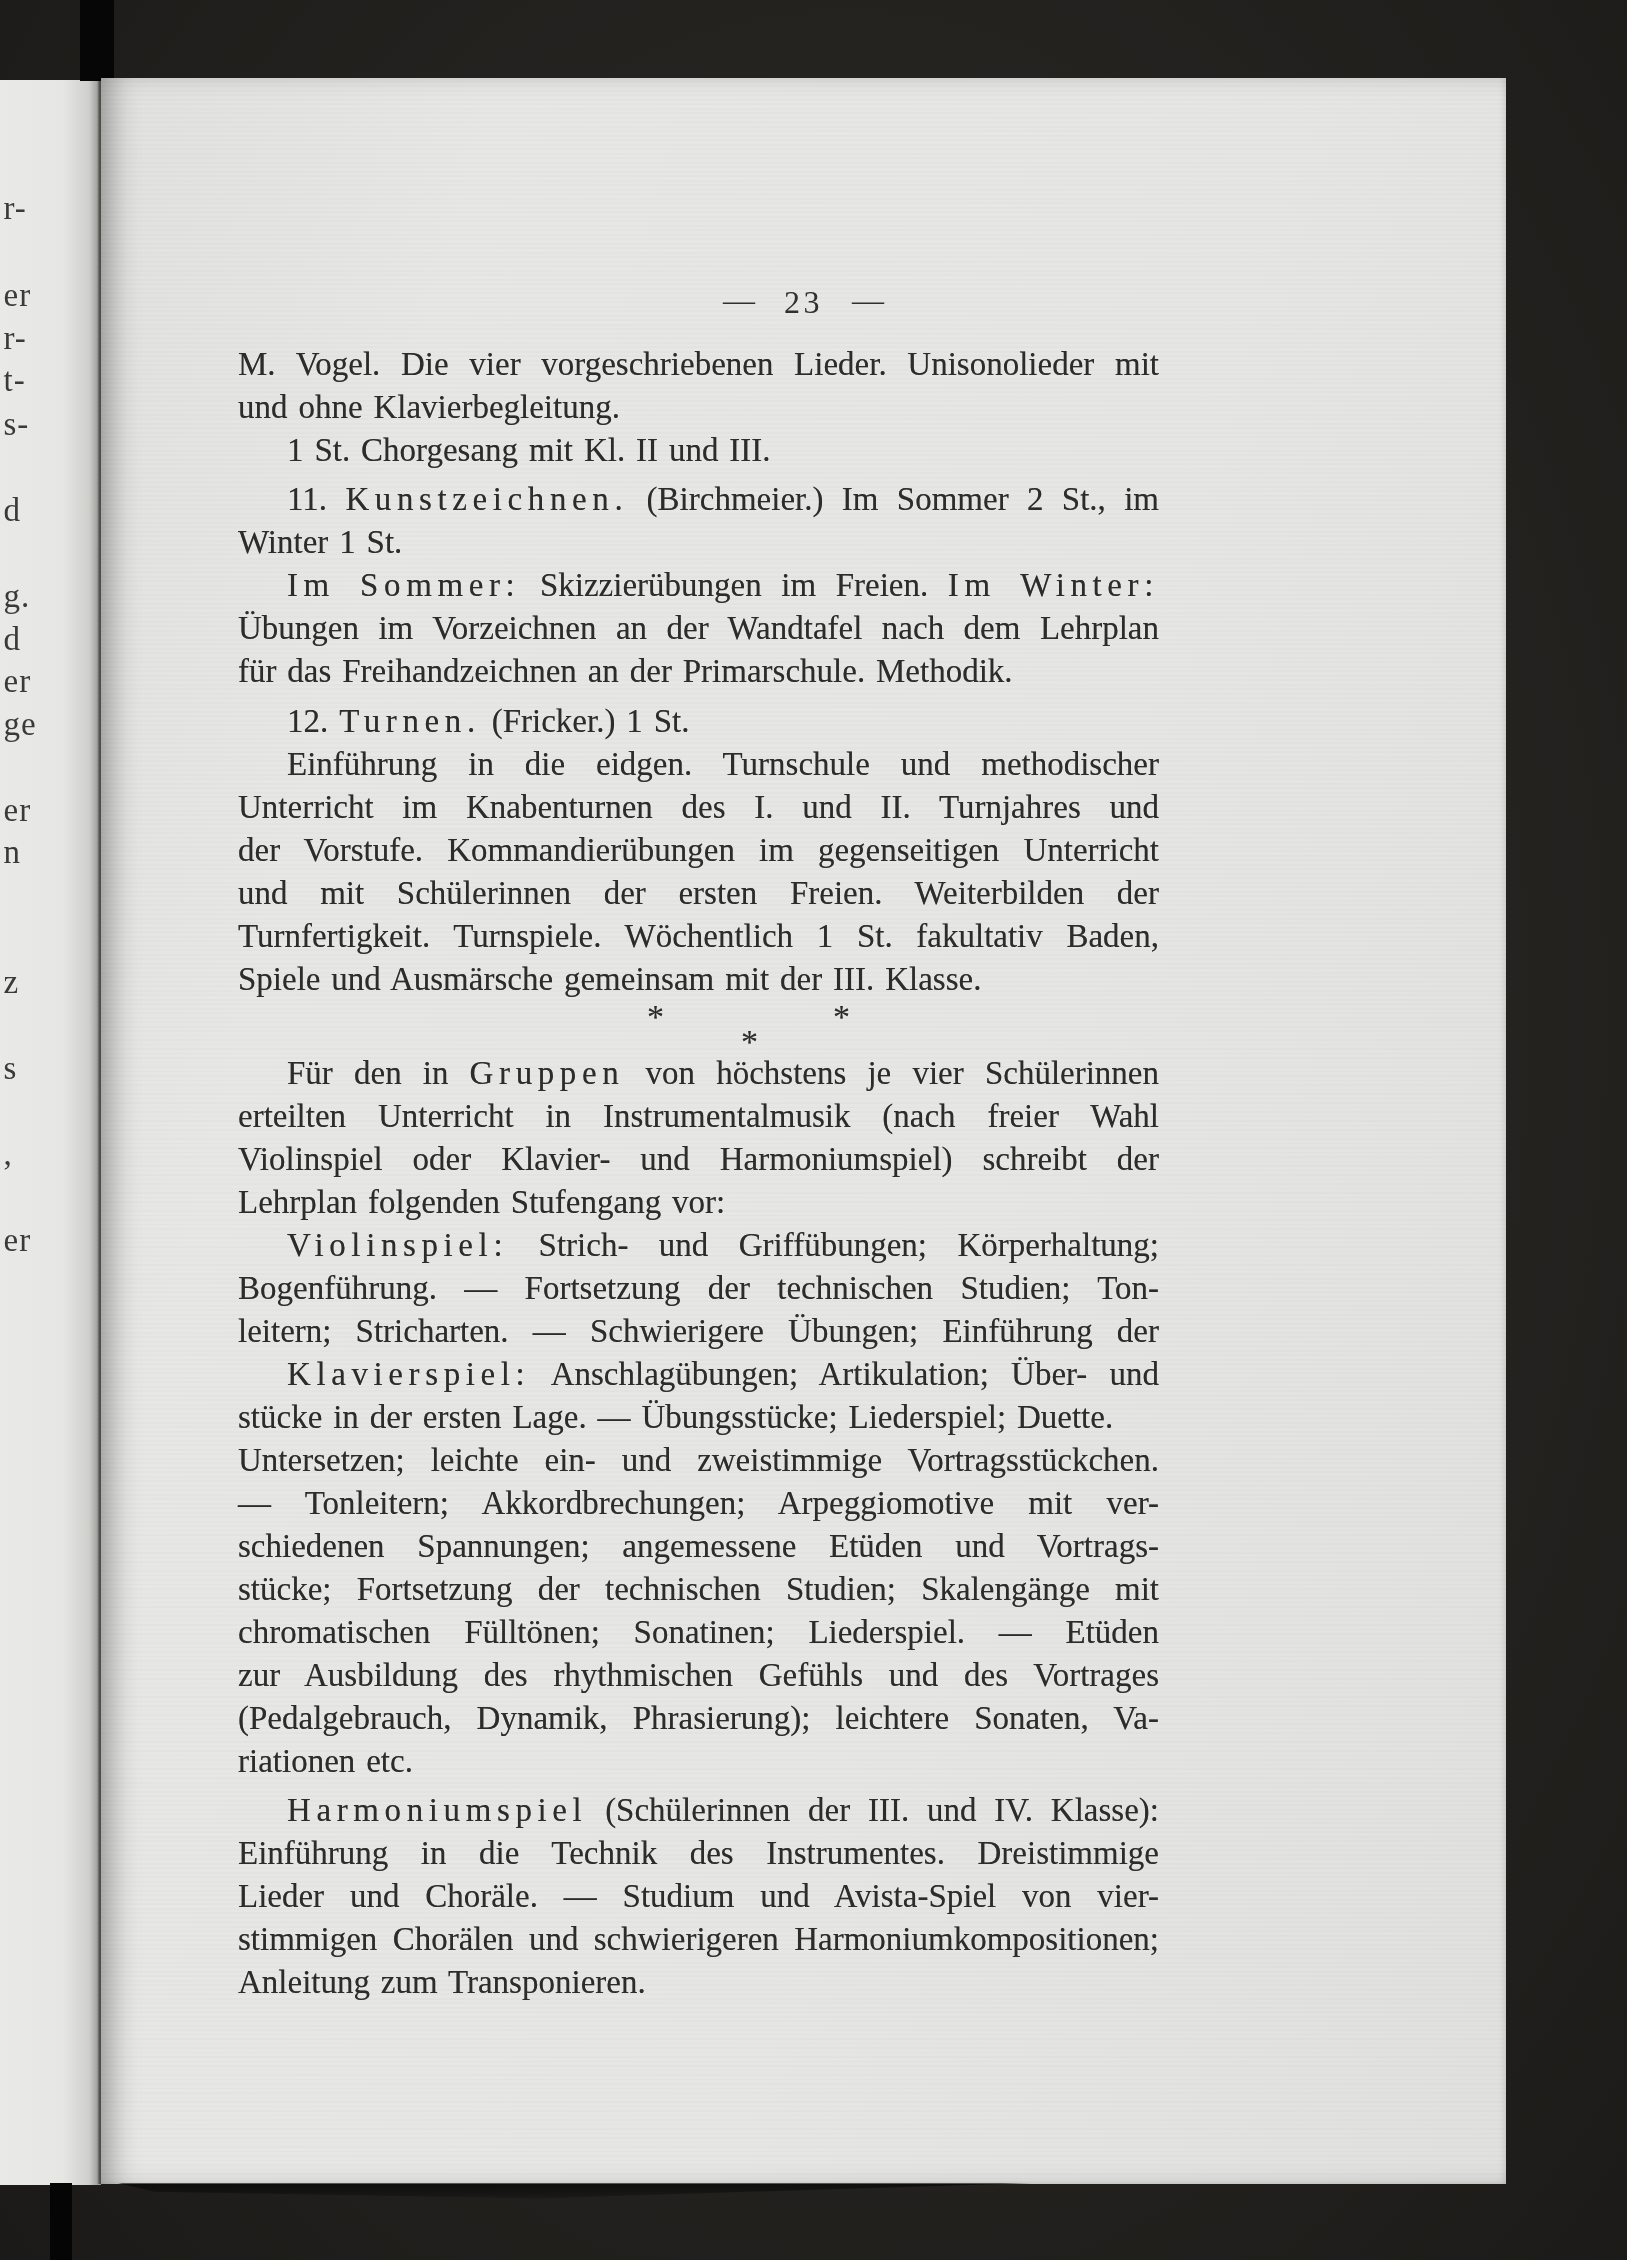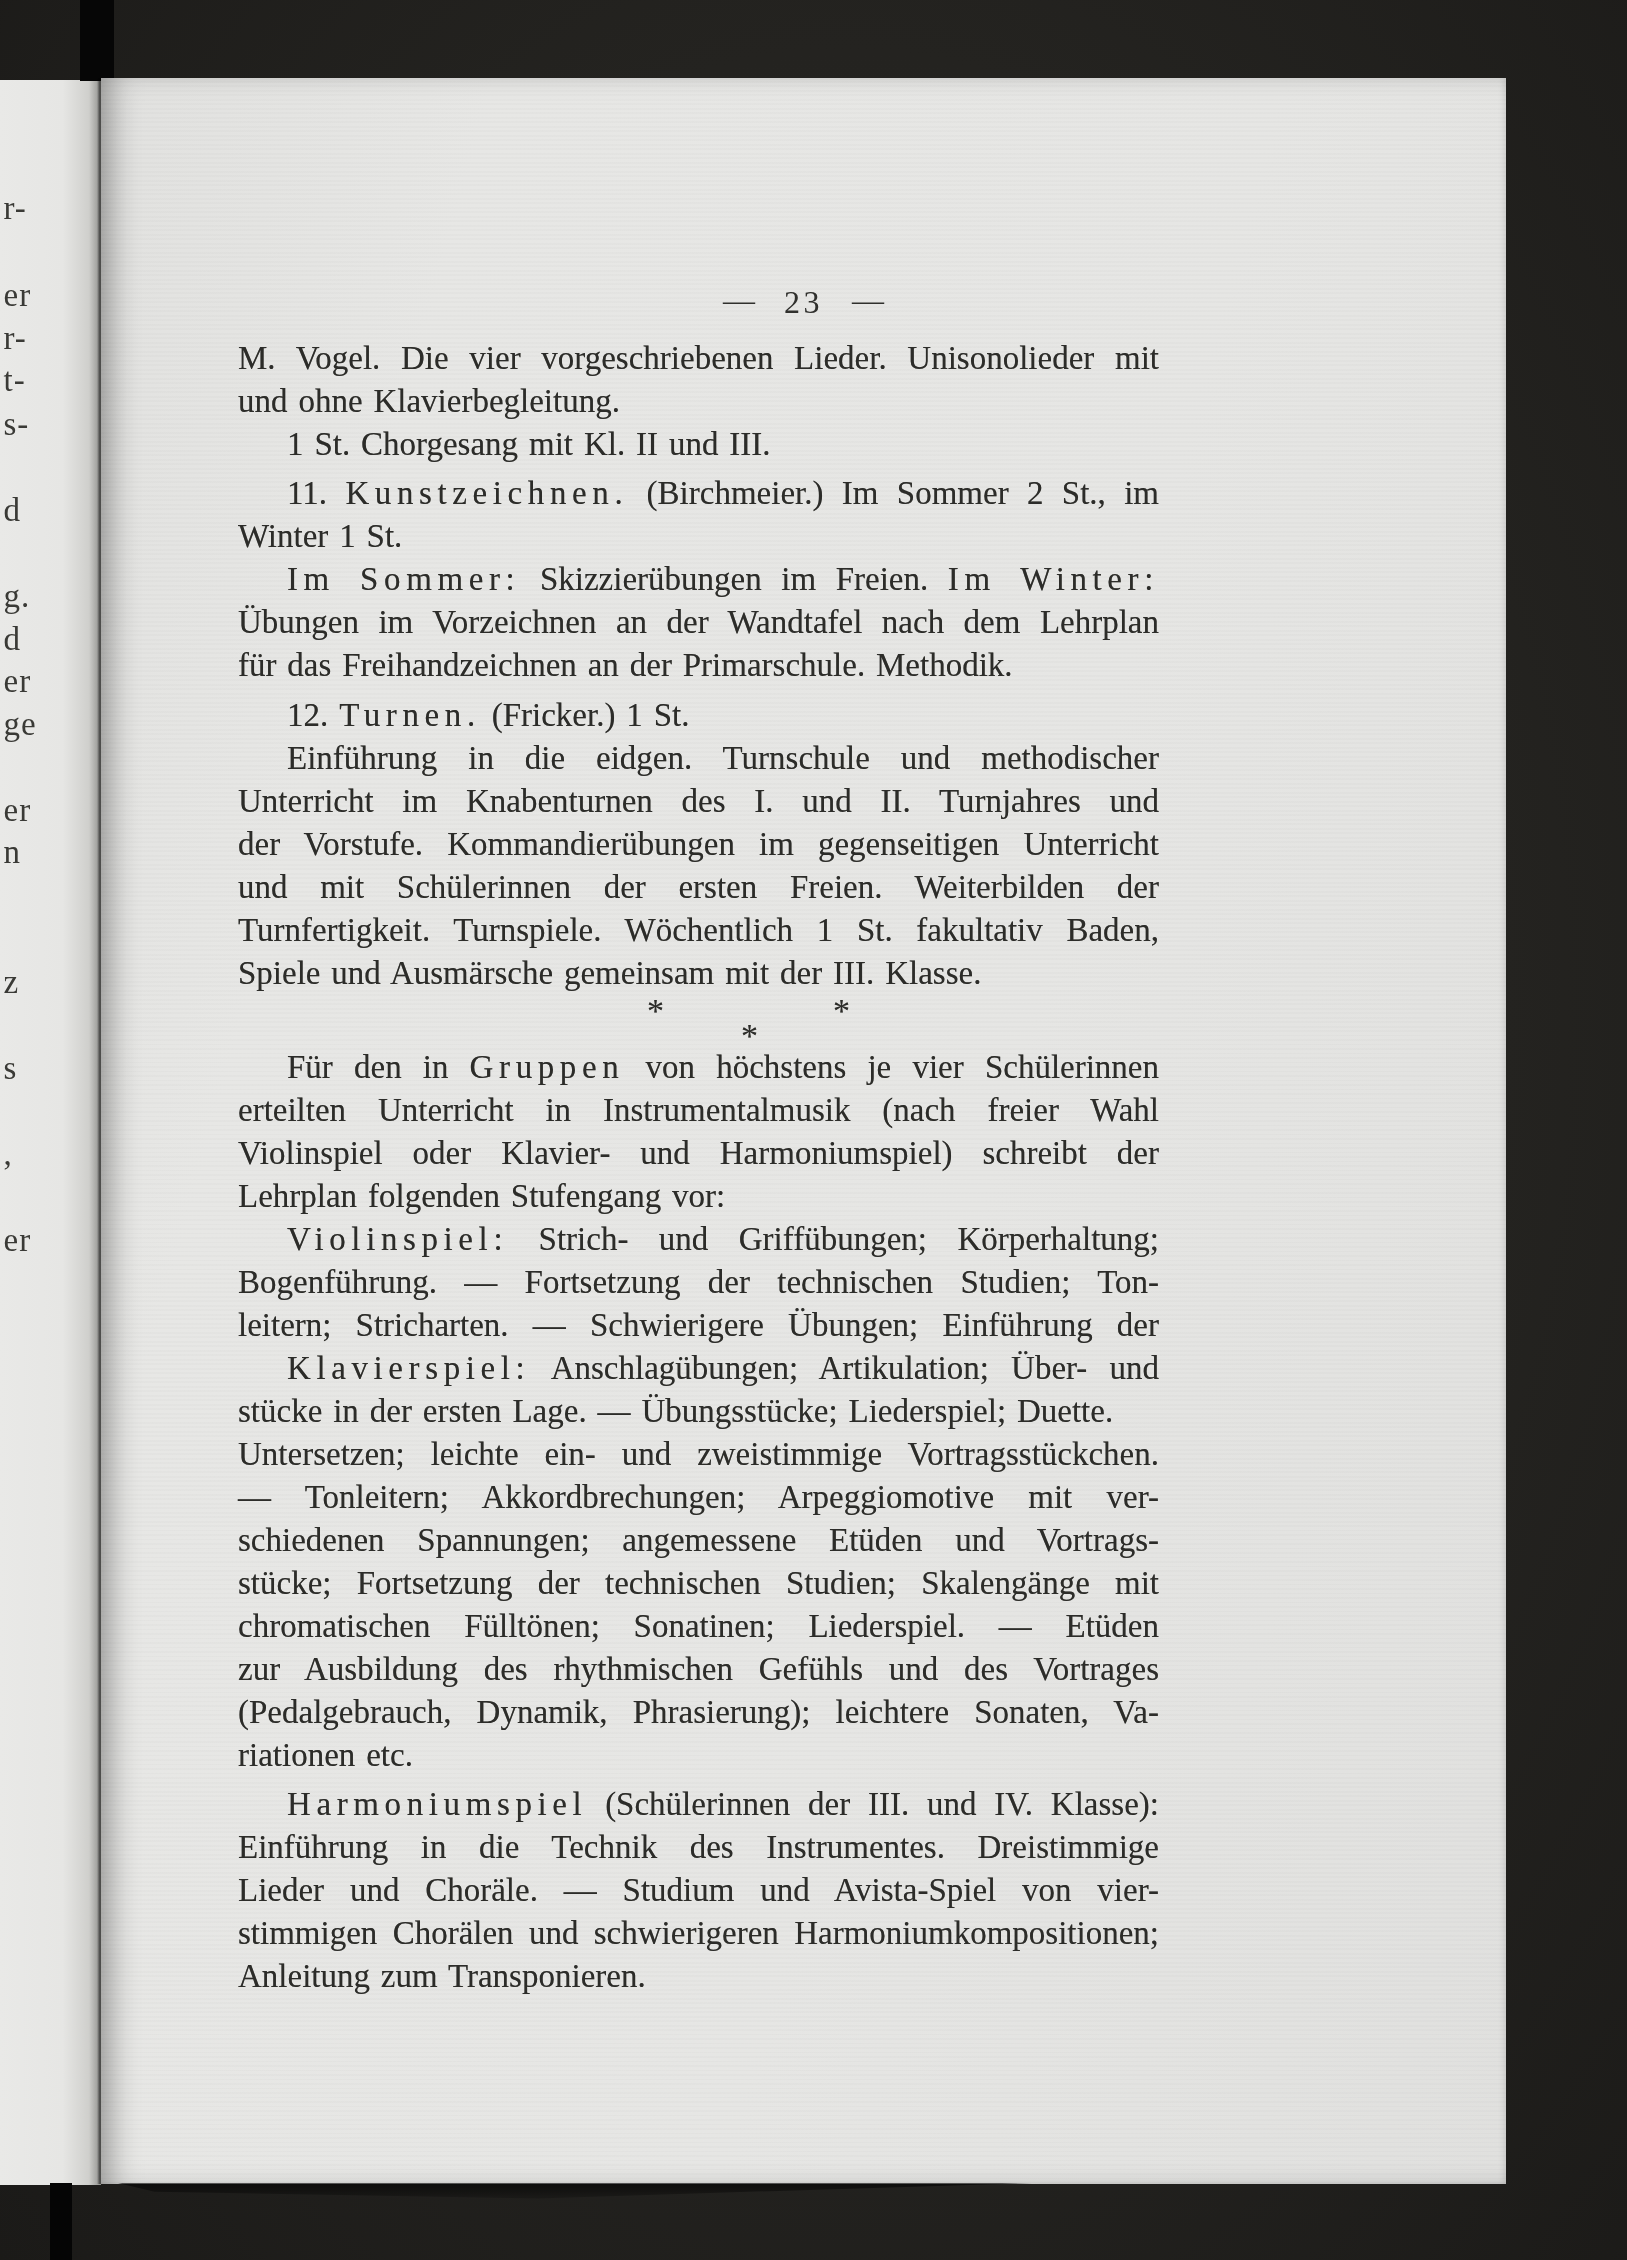--- a/index.html
+++ b/index.html
@@ -29,21 +29,21 @@
                     inset 0 2.7px 3.6px -1.8px rgba(255,255,255,0.25);}
   .page-bottom-shadow{position:absolute;left:118px;top:2183px;width:914px;height:22px;
         background:linear-gradient(to bottom,rgba(0,0,0,0.6),rgba(0,0,0,0));
         clip-path:polygon(0 0,100% 0,46% 70%,4% 40%);}
 
   .header{position:absolute;top:185px;left:0;width:100%;text-align:center;
           font-size:32px;color:#30302d;margin-top:21px;}
   .header .num{margin:0 29px;letter-spacing:3.6px;}
   .header .dash{position:relative;top:-1.8px;}
 
-  .text-block{position:absolute;left:137px;top:259px;width:921px;
+  .text-block{position:absolute;left:137px;top:265px;width:921px;
               font-size:33px;line-height:43px;color:#2c2c29;
               text-shadow:0 0 0.5px rgba(40,40,36,0.5);}
   .line{white-space:nowrap;text-align:justify;text-align-last:justify;word-spacing:0.08em;}
   .line.last{text-align-last:left;}
   .line.indent{text-indent:49px;}
   .line.sp{margin-top:6.3px;}
   .seg-g{letter-spacing:0.17em;}
   .seg-i{}
 
   .sep{position:relative;height:51px;}

